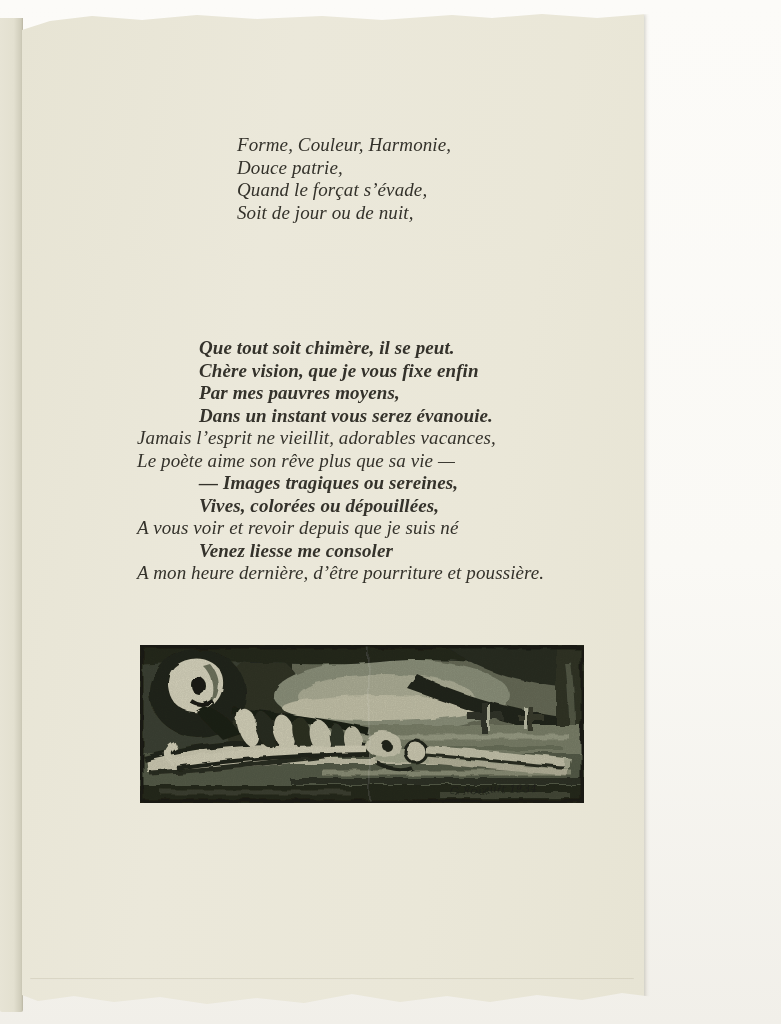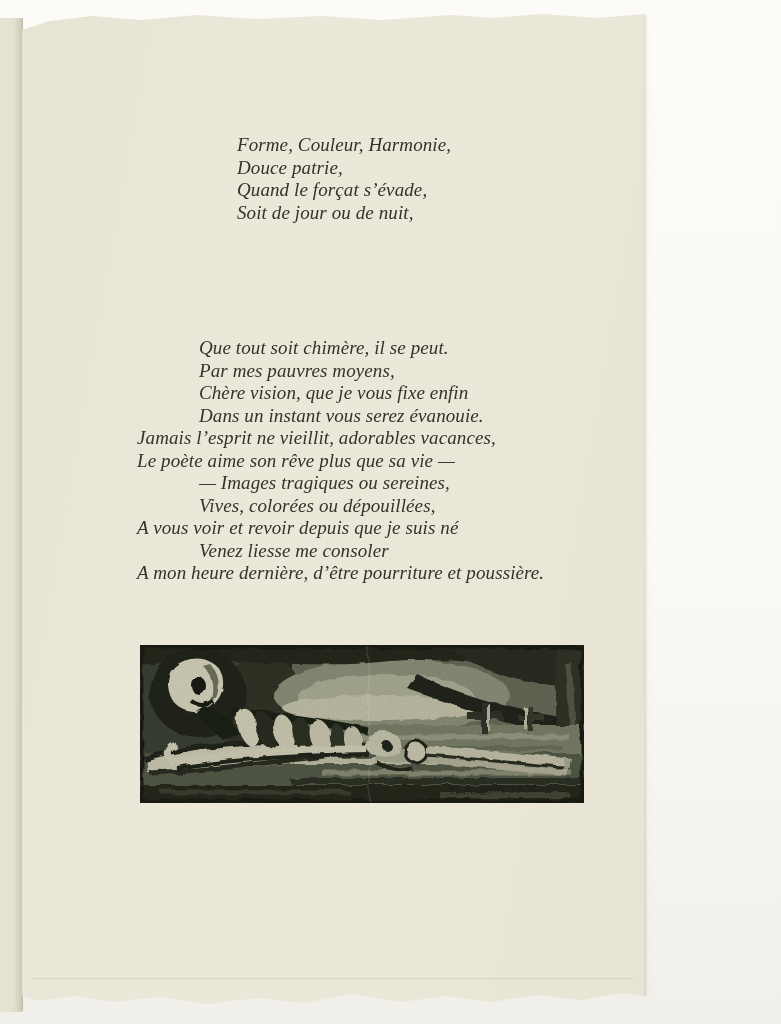--- a/index.html
+++ b/index.html
@@ -38,21 +38,21 @@
   }
   .verse,.prose{color:#34322b;}
   .verse .ln,.prose .ln{
     white-space:pre;font-size:19px;line-height:22.5px;letter-spacing:.1px;
   }
   .verse .ln{font-style:italic;}
   .stanza1{position:absolute;left:215px;top:122px;}
   .prose{position:absolute;left:115px;top:233px;}
   .prose .ln{word-spacing:1.5px;}
   .stanza2{position:absolute;left:115px;top:325px;}
-  .stanza2 .ln.ind{padding-left:62px;}
+  .stanza2 .ln.ind{padding-left:62px;font-weight:bold;}
   .illustration{
     position:absolute;left:118px;top:633px;width:444px;height:158px;
     overflow:hidden;background:#565b49;
   }
   .illustration svg{display:block;}
 </style>
 </head>
 <body>
 
 <div class="scan">
@@ -64,22 +64,22 @@
     <div class="verse stanza1">
       <div class="ln">Forme, Couleur, Harmonie,</div>
       <div class="ln">Douce patrie,</div>
       <div class="ln">Quand le forçat s’évade,</div>
       <div class="ln">Soit de jour ou de nuit,</div>
     </div>
 
 
     <div class="verse stanza2">
       <div class="ln ind">Que tout soit chimère, il se peut.</div>
+      <div class="ln ind">Chère vision, que je vous fixe enfin</div>
       <div class="ln ind">Par mes pauvres moyens,</div>
-      <div class="ln ind">Chère vision, que je vous fixe enfin</div>
       <div class="ln ind">Dans un instant vous serez évanouie.</div>
       <div class="ln">Jamais l’esprit ne vieillit, adorables vacances,</div>
       <div class="ln">Le poète aime son rêve plus que sa vie —</div>
       <div class="ln ind">— Images tragiques ou sereines,</div>
       <div class="ln ind">Vives, colorées ou dépouillées,</div>
       <div class="ln">A vous voir et revoir depuis que je suis né</div>
       <div class="ln ind">Venez liesse me consoler</div>
       <div class="ln">A mon heure dernière, d’être pourriture et poussière.</div>
     </div>
 

